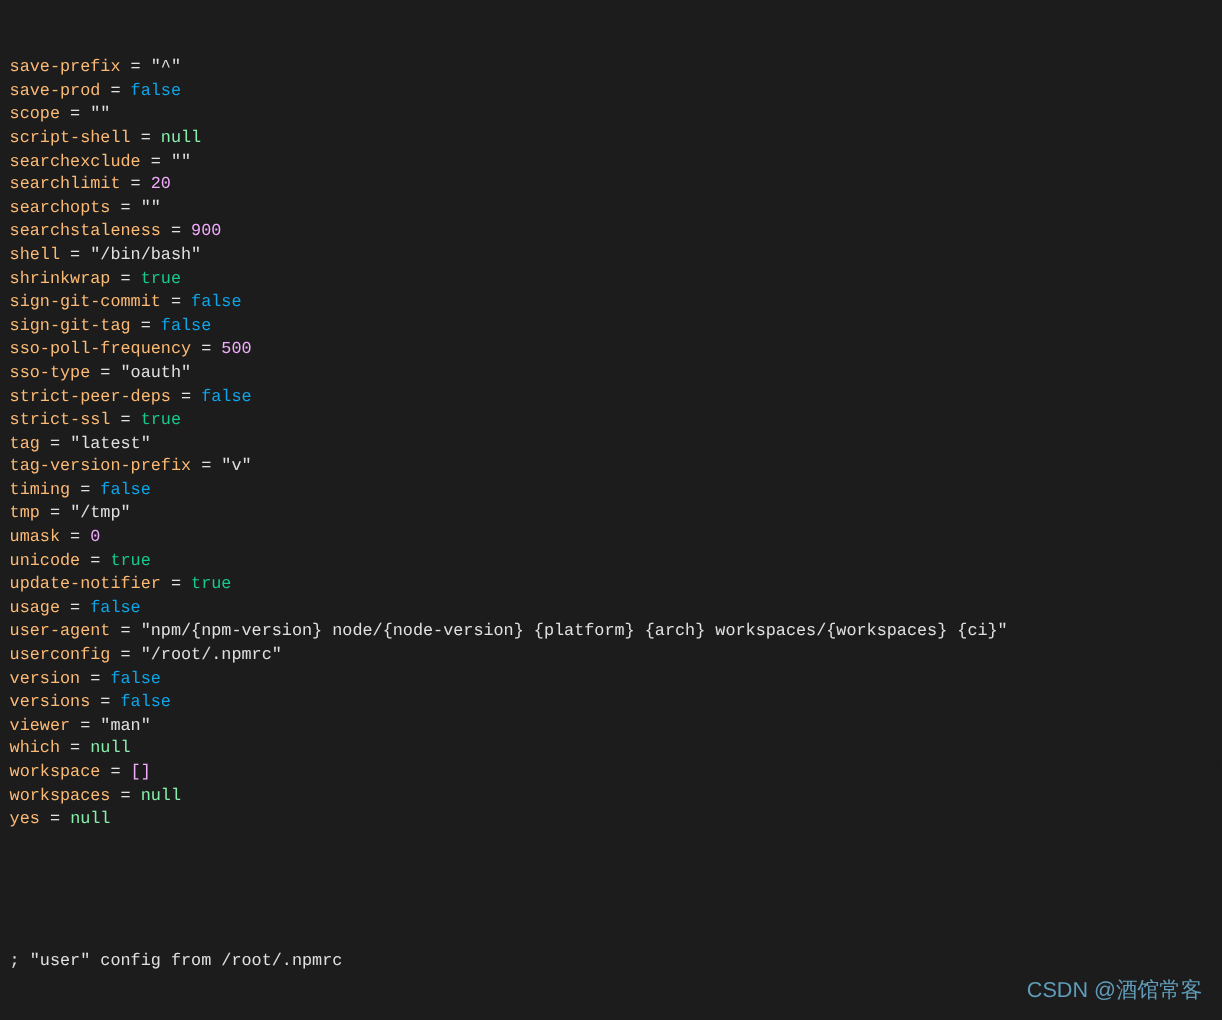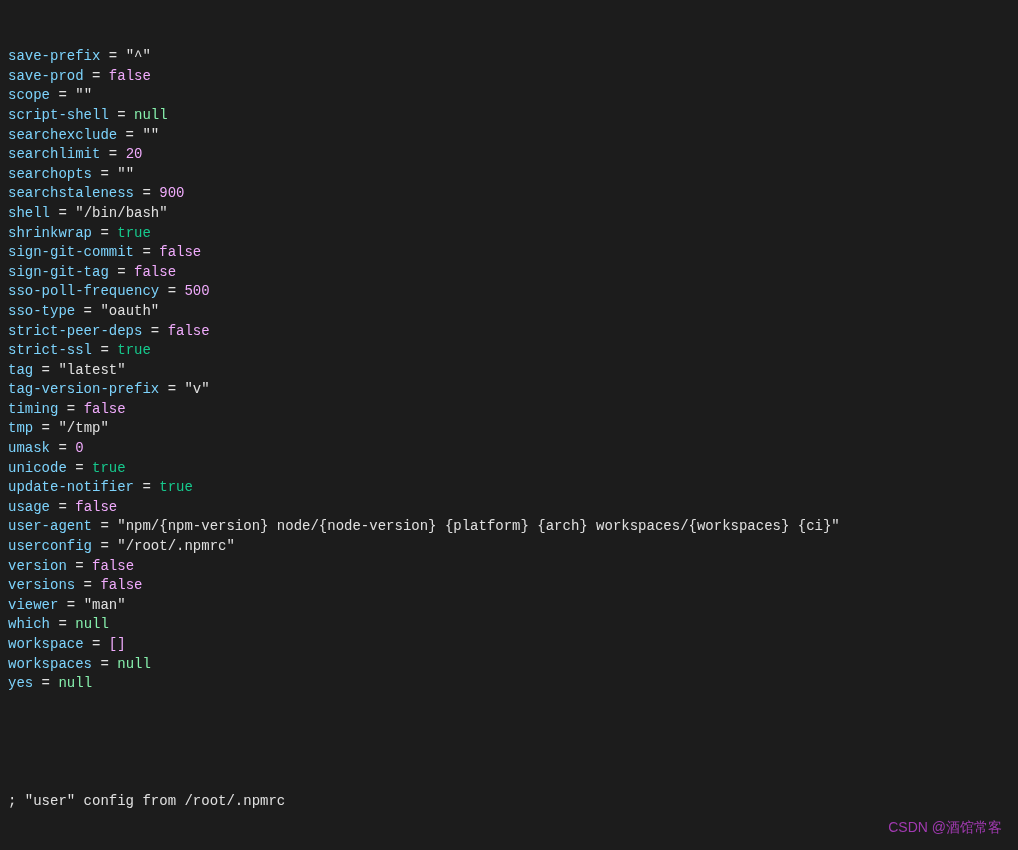--- a/index.html
+++ b/index.html
@@ -19,49 +19,49 @@
       overflow: hidden;
       position: relative;
     }
     .terminal-output {
       white-space: pre;
     }
     .config-line {
       display: block;
     }
     .key {
-      color: #7dd3fc;
+      color: #fdba74;
     }
     .equals {
       color: #e0e0e0;
     }
     .string {
       color: #e0e0e0;
     }
     .false-val {
-      color: #f0abfc;
+      color: #0ea5e9;
     }
     .true-val {
       color: #16c98d;
     }
     .null-val {
       color: #86efac;
     }
     .number-val {
       color: #f0abfc;
     }
     .blank-line {
       height: 1.4em;
     }
     .watermark {
       position: absolute;
       bottom: 12px;
       right: 16px;
-      color: #d946ef;
-      font-size: 14px;
+      color: #7dd3fc;
+      font-size: 18px;
       font-family: sans-serif;
       opacity: 0.7;
     }
   </style>
 </head>
 <body>
 
 <div class="terminal-output">
   <div id="config-container"><div class="config-line"><span class="key">save-prefix</span><span class="equals"> = </span><span class="string">"^"</span></div><div class="config-line"><span class="key">save-prod</span><span class="equals"> = </span><span class="false-val">false</span></div><div class="config-line"><span class="key">scope</span><span class="equals"> = </span><span class="string">""</span></div><div class="config-line"><span class="key">script-shell</span><span class="equals"> = </span><span class="null-val">null</span></div><div class="config-line"><span class="key">searchexclude</span><span class="equals"> = </span><span class="string">""</span></div><div class="config-line"><span class="key">searchlimit</span><span class="equals"> = </span><span class="number-val">20</span></div><div class="config-line"><span class="key">searchopts</span><span class="equals"> = </span><span class="string">""</span></div><div class="config-line"><span class="key">searchstaleness</span><span class="equals"> = </span><span class="number-val">900</span></div><div class="config-line"><span class="key">shell</span><span class="equals"> = </span><span class="string">"/bin/bash"</span></div><div class="config-line"><span class="key">shrinkwrap</span><span class="equals"> = </span><span class="true-val">true</span></div><div class="config-line"><span class="key">sign-git-commit</span><span class="equals"> = </span><span class="false-val">false</span></div><div class="config-line"><span class="key">sign-git-tag</span><span class="equals"> = </span><span class="false-val">false</span></div><div class="config-line"><span class="key">sso-poll-frequency</span><span class="equals"> = </span><span class="number-val">500</span></div><div class="config-line"><span class="key">sso-type</span><span class="equals"> = </span><span class="string">"oauth"</span></div><div class="config-line"><span class="key">strict-peer-deps</span><span class="equals"> = </span><span class="false-val">false</span></div><div class="config-line"><span class="key">strict-ssl</span><span class="equals"> = </span><span class="true-val">true</span></div><div class="config-line"><span class="key">tag</span><span class="equals"> = </span><span class="string">"latest"</span></div><div class="config-line"><span class="key">tag-version-prefix</span><span class="equals"> = </span><span class="string">"v"</span></div><div class="config-line"><span class="key">timing</span><span class="equals"> = </span><span class="false-val">false</span></div><div class="config-line"><span class="key">tmp</span><span class="equals"> = </span><span class="string">"/tmp"</span></div><div class="config-line"><span class="key">umask</span><span class="equals"> = </span><span class="number-val">0</span></div><div class="config-line"><span class="key">unicode</span><span class="equals"> = </span><span class="true-val">true</span></div><div class="config-line"><span class="key">update-notifier</span><span class="equals"> = </span><span class="true-val">true</span></div><div class="config-line"><span class="key">usage</span><span class="equals"> = </span><span class="false-val">false</span></div><div class="config-line"><span class="key">user-agent</span><span class="equals"> = </span><span class="string">"npm/{npm-version} node/{node-version} {platform} {arch} workspaces/{workspaces} {ci}"</span></div><div class="config-line"><span class="key">userconfig</span><span class="equals"> = </span><span class="string">"/root/.npmrc"</span></div><div class="config-line"><span class="key">version</span><span class="equals"> = </span><span class="false-val">false</span></div><div class="config-line"><span class="key">versions</span><span class="equals"> = </span><span class="false-val">false</span></div><div class="config-line"><span class="key">viewer</span><span class="equals"> = </span><span class="string">"man"</span></div><div class="config-line"><span class="key">which</span><span class="equals"> = </span><span class="null-val">null</span></div><div class="config-line"><span class="key">workspace</span><span class="equals"> = </span><span class="number-val">[]</span></div><div class="config-line"><span class="key">workspaces</span><span class="equals"> = </span><span class="null-val">null</span></div><div class="config-line"><span class="key">yes</span><span class="equals"> = </span><span class="null-val">null</span></div></div>
   <div class="blank-line"></div>

